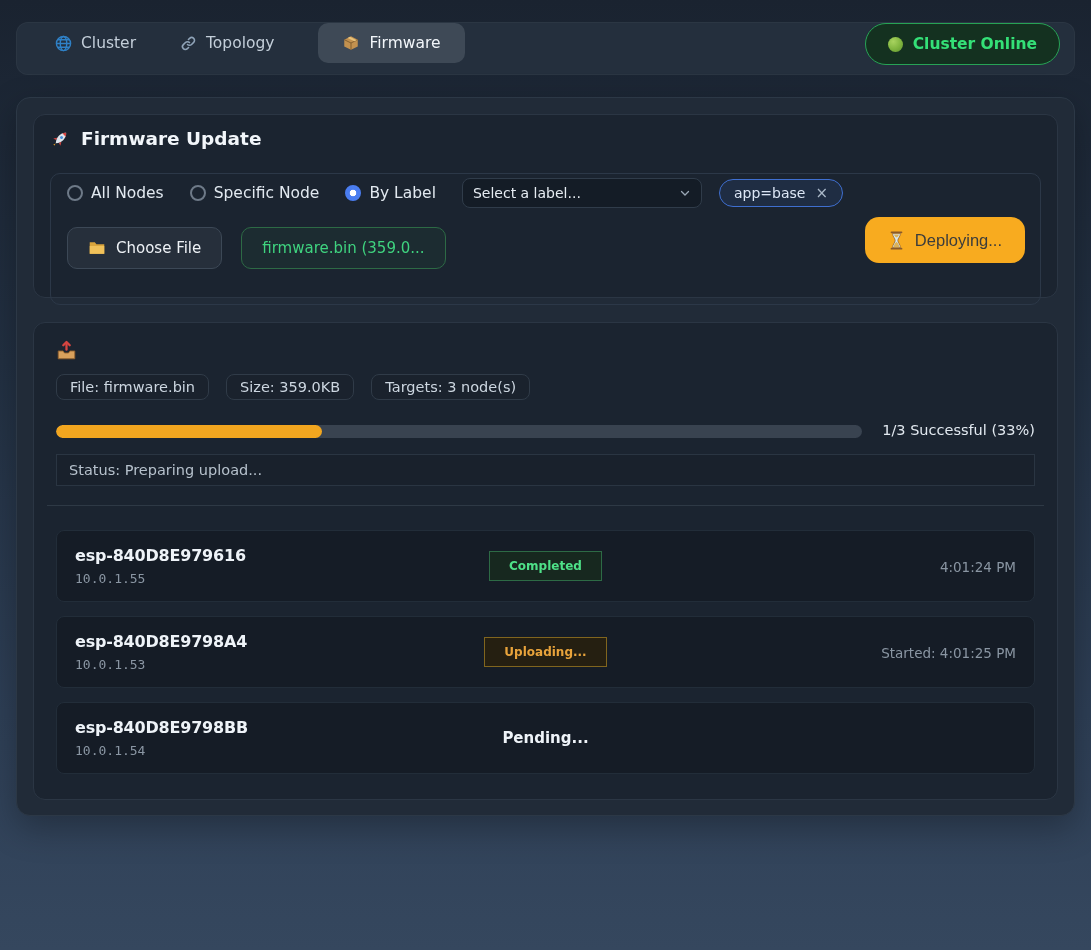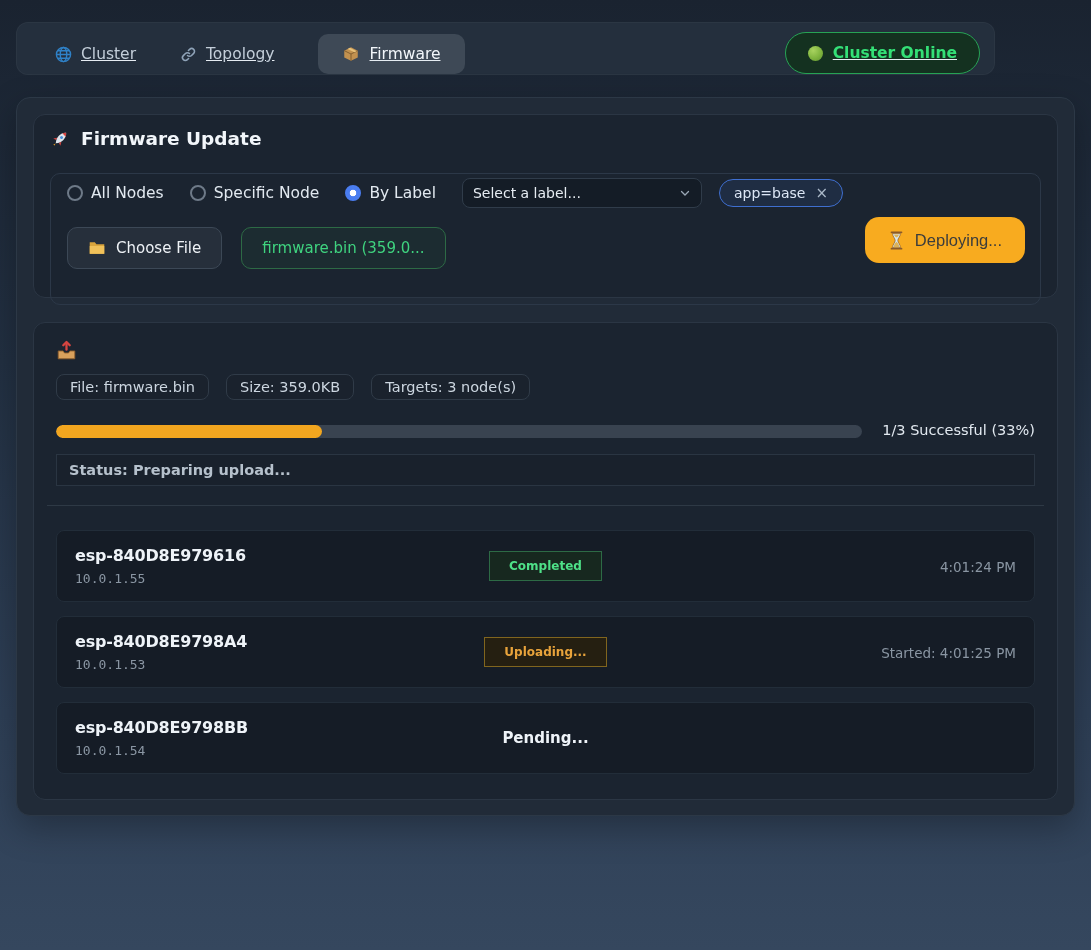--- a/index.html
+++ b/index.html
@@ -4,23 +4,23 @@
 <style>
   * { margin:0; padding:0; box-sizing:border-box; }
   html,body { width:1091px; height:950px; }
   body {
     font-family:"DejaVu Sans","Liberation Sans",sans-serif;
     background:linear-gradient(180deg,#1a2330 0%,#223042 38%,#2e3f56 75%,#35475e 100%);
     position:relative; overflow:hidden; color:#e6ecf2;
   }
   
   .navbar {
-    position:absolute; left:16px; top:22px; width:979px; height:53px;
+    position:absolute; left:16px; top:22px; width:1059px; height:53px;
     background:#242f3d; border:1px solid rgba(255,255,255,0.035); border-radius:12px;
-    display:flex; align-items:flex-end; padding:0 14px 0 38px;text-decoration:underline;
+    display:flex; align-items:flex-start; padding:0 14px 0 38px;
   }
   .tabs { display:flex; align-items:center; gap:44px; }
   .tab { display:flex; align-items:center; gap:9px; font-size:15.5px; color:#c3ced9; cursor:pointer; }
   .tab.active {
     background:#3e4956; border-radius:10px; padding:11px 24px; color:#f2f6fa;
   }
   .tab .ticon { display:flex; align-items:center; }
   .status-pill {
     margin-left:auto; display:flex; align-items:center; gap:10px;
     background:#143120; border:1.5px solid #27a355; border-radius:22px;
@@ -80,21 +80,21 @@
   .meta-badge {
     background:#1a222d; border:1px solid #303b48; border-radius:8px;
     padding:4px 13px; font-size:14.5px; color:#ccd6e0;
   }
   .progress-row { display:flex; align-items:flex-end; gap:20px; margin-top:22px; }
   .progress-track { flex:1; height:13px; border-radius:7px; background:#394350; overflow:hidden; }
   .progress-fill { height:100%; background:#f2a61f; border-radius:7px; width:0; }
   .progress-label { font-size:14.5px; color:#e2e9f0; white-space:nowrap; }
   .status-box {
     margin-top:16px; background:#19212c; border:1px solid #2a3542; border-radius:0;
-    padding:7px 12px; font-size:14.5px; color:#b6c1cc;font-weight:bold;
+    padding:7px 12px; font-size:14.5px; color:#b6c1cc;
   }
   .divider { border-top:1px solid #2e3945; margin:19px -9px 0; }
   .nodes { margin-top:24px; display:flex; flex-direction:column; gap:14px; }
   .node-row {
     background:#151c26; border:1px solid #222d39; border-radius:8px; height:72px;
     display:flex; align-items:center; padding:0 18px;
   }
   .node-left { flex:1 1 0; }
   .node-right { flex:1 1 0; text-align:right; }
   .node-name { font-size:16px; font-weight:bold; color:#eef3f8; letter-spacing:-0.2px; }

